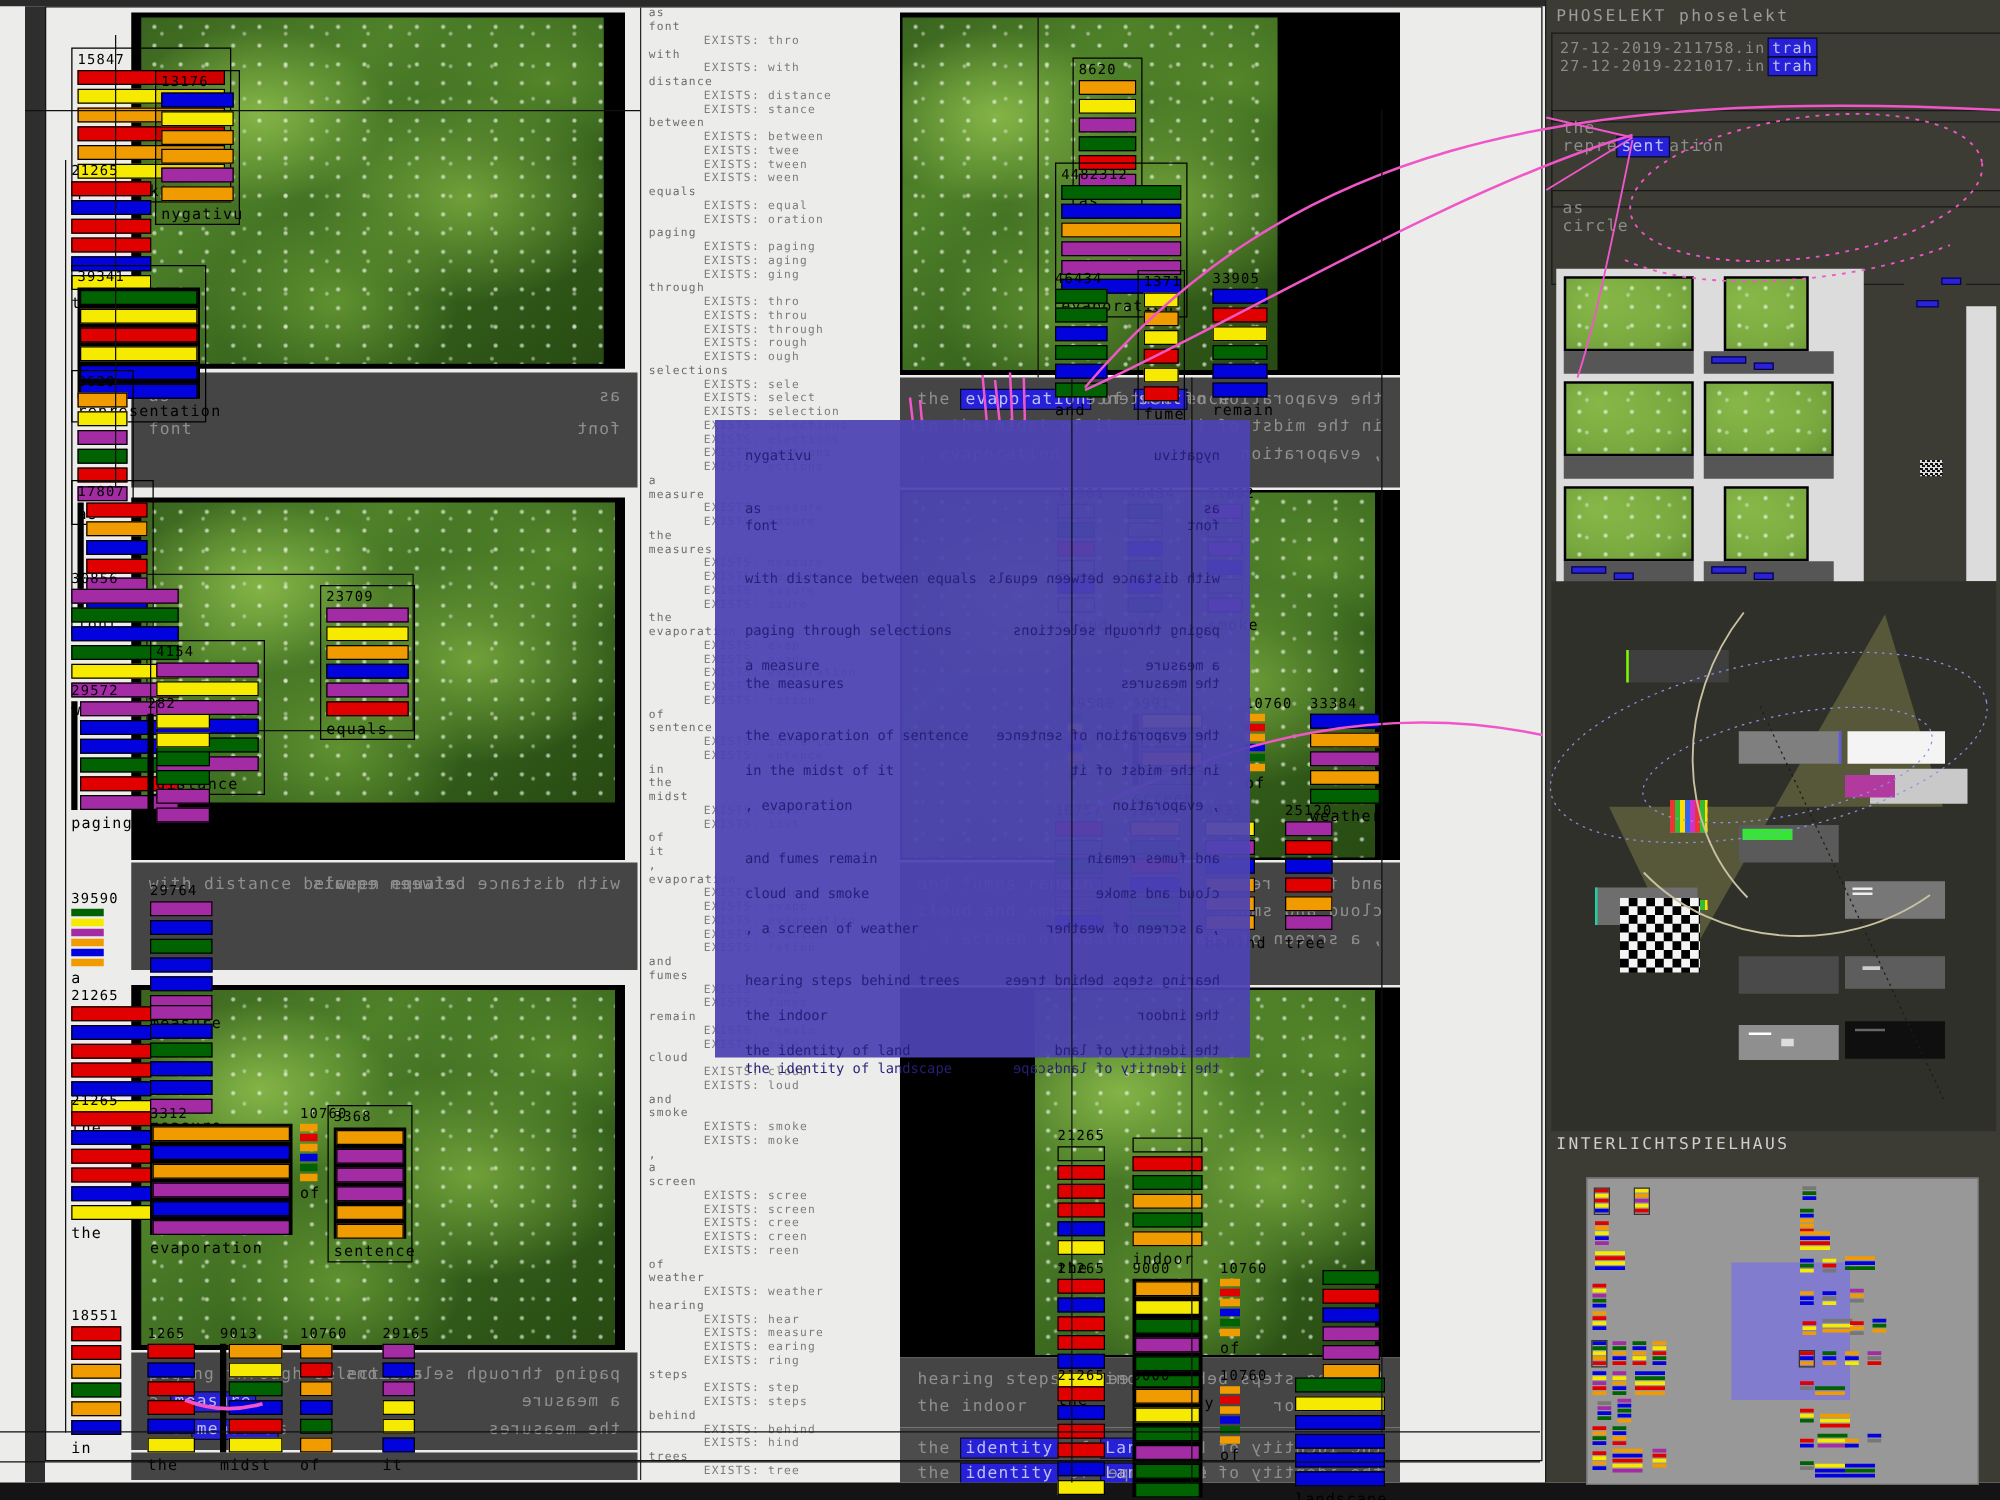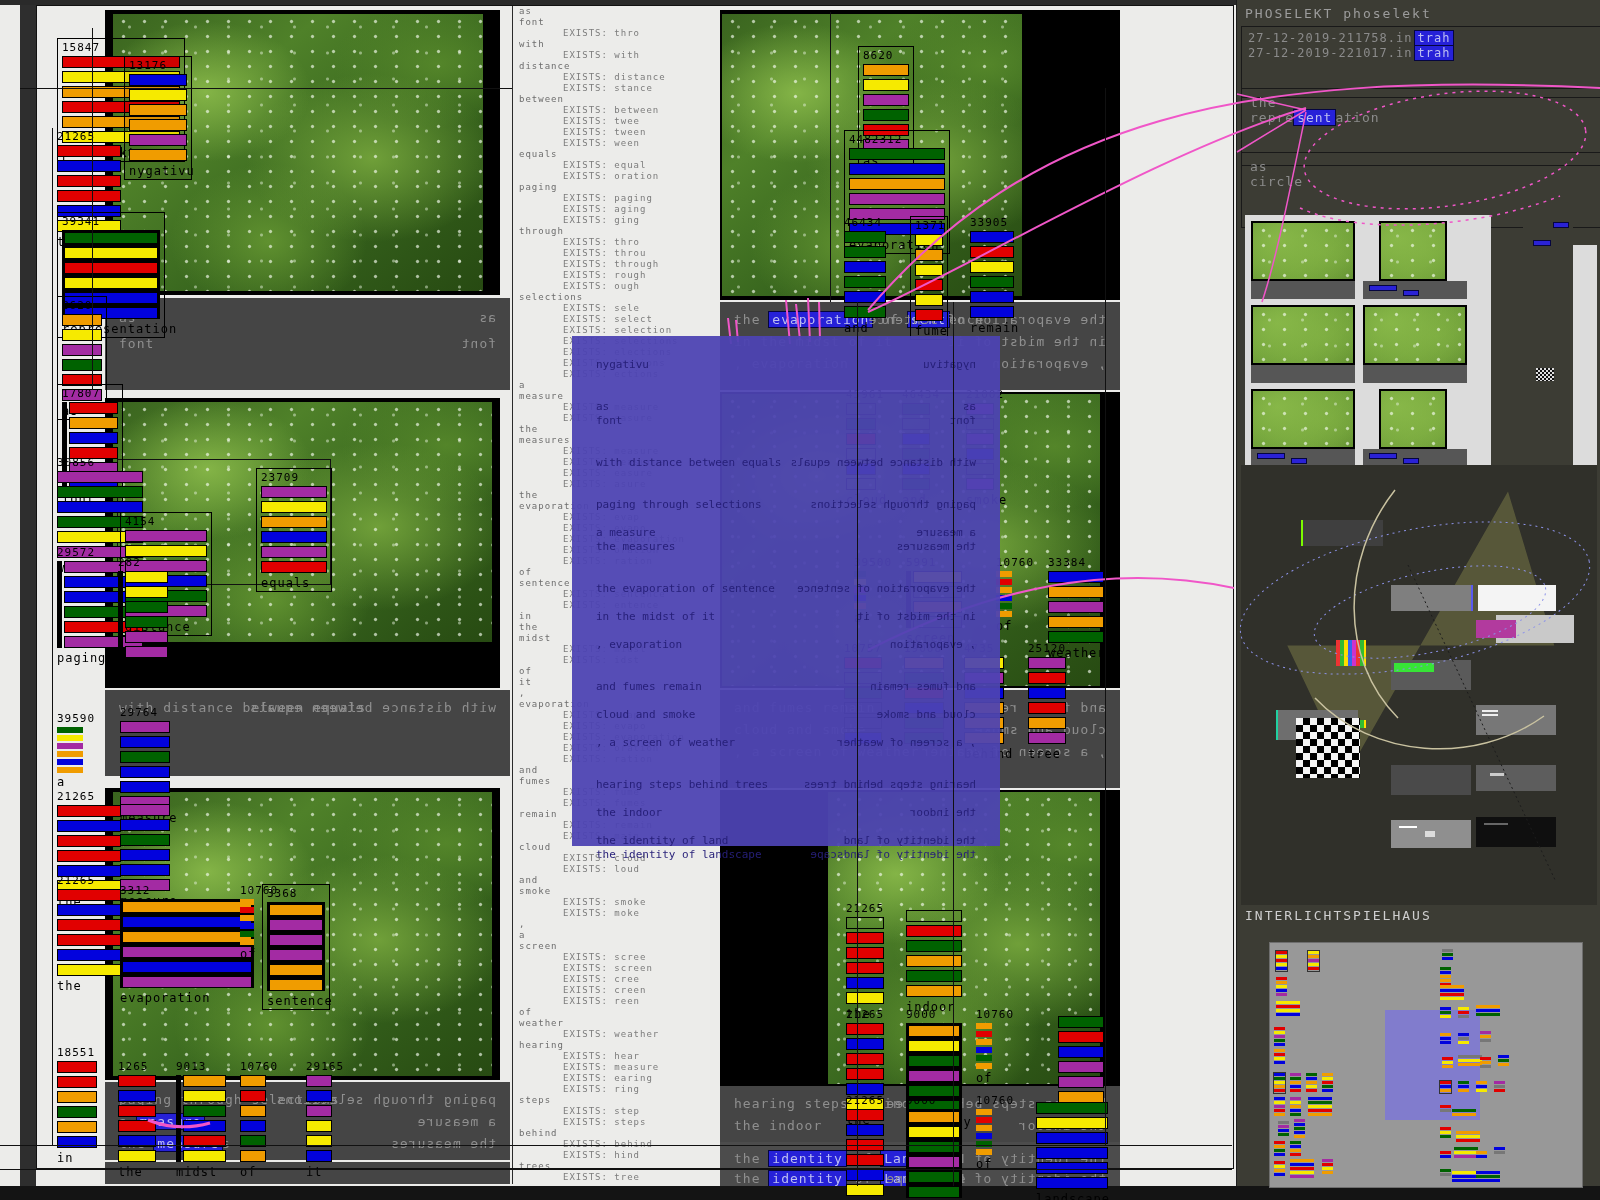--- a/index.html
+++ b/index.html
@@ -532,21 +532,21 @@
       <span class="card-bars">
         <b class="bar" style="background: rgb(163, 43, 163);"></b>
         <b class="bar" style="background: rgb(2, 2, 221);"></b>
         <b class="bar" style="background: rgb(0, 98, 0);"></b>
         <b class="bar" style="background: rgb(2, 2, 221);"></b>
         <b class="bar" style="background: rgb(2, 2, 221);"></b>
         <b class="bar" style="background: rgb(163, 43, 163);"></b>
       </span>
       <span class="card-label">measure</span>
     </div>
-    <div class="card onblack" style="left: 120px; top: 884px; width: 134px;">
+    <div class="card onblack" style="left: 120px; top: 884px; width: 114px;">
       <span class="card-value">3312</span>
       <span class="card-bars">
         <b class="bar" style="background: rgb(240, 156, 0);"></b>
         <b class="bar" style="background: rgb(2, 2, 221);"></b>
         <b class="bar" style="background: rgb(240, 156, 0);"></b>
         <b class="bar" style="background: rgb(163, 43, 163);"></b>
         <b class="bar" style="background: rgb(2, 2, 221);"></b>
         <b class="bar" style="background: rgb(163, 43, 163);"></b>
       </span>
       <span class="card-label">evaporation</span>

